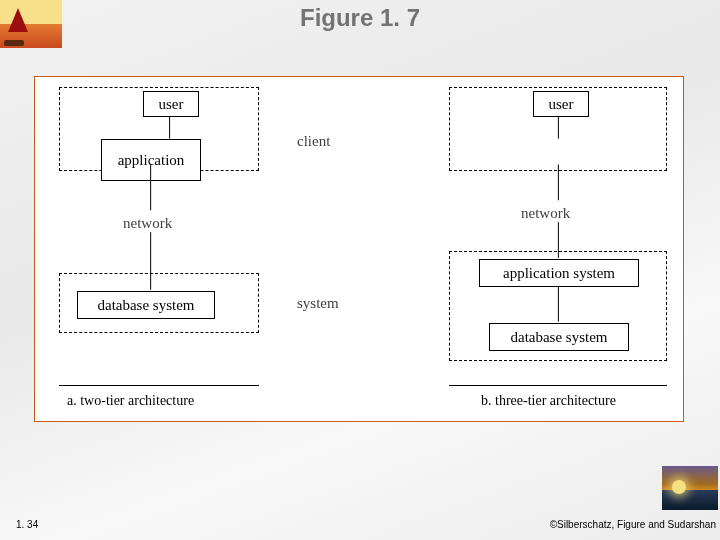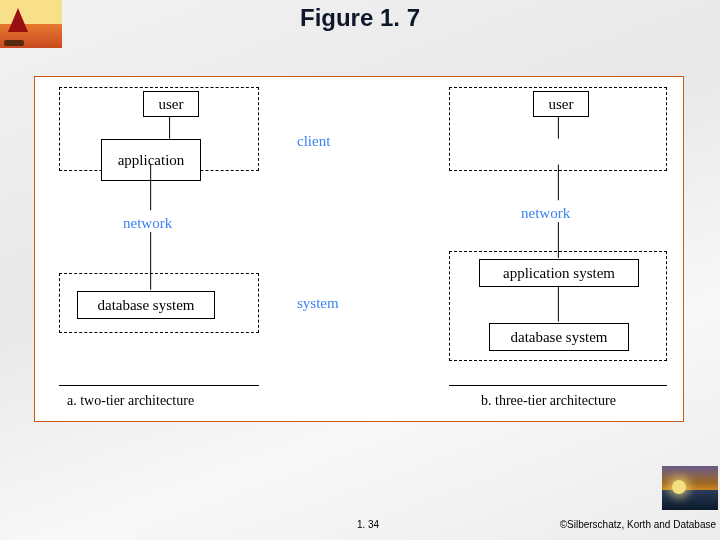--- a/index.html
+++ b/index.html
@@ -37,21 +37,21 @@
     width:20px; height:6px;
     background:#5a2a10;
     border-radius:2px;
   }
   .title {
     position: absolute;
     left: 0; right: 0; top: 4px;
     text-align: center;
     font-weight: bold;
     font-size: 24px;
-    color: #0f172a;
+    color: #737373;
   }
   
   .panel {
     position: absolute;
     left: 34px; top: 76px;
     width: 650px; height: 346px;
     background: #fff;
     border: 1px solid #c85a1a;
   }
   .box {
@@ -62,21 +62,21 @@
     font-size: 15px;
     display: flex;
     align-items: center;
     justify-content: center;
     padding: 2px 6px;
   }
   .plain {
     position: absolute;
     font-family: Georgia, "Times New Roman", serif;
     font-size: 15px;
-    color: #3b82f6;
+    color: #404040;
   }
   .dashed {
     position: absolute;
     border: 1px dashed #000;
     background: transparent;
   }
   .caption {
     position: absolute;
     font-family: Georgia, "Times New Roman", serif;
     font-size: 14px;
@@ -90,21 +90,21 @@
   
   .footer {
     position: absolute;
     left: 0; right: 0;
     bottom: 10px;
     height: 20px;
     font-size: 10px;
     color: #000;
   }
   .footer .fl { position:absolute; left:4px; bottom:0; }
-  .footer .fc { position:absolute; left:16px; right:0; bottom:0; text-align:center; }
+  .footer .fc { position:absolute; left:16px; right:0; bottom:0; }
   .footer .fr { position:absolute; right:4px; bottom:0; }
   .footer sup { font-size: 8px; }
   .logo-right {
     position:absolute;
     right:2px; bottom:30px;
     width:56px; height:44px;
     background: linear-gradient(to bottom, #6a5a8a 0%, #a06a20 40%, #d08a20 55%, #2a3a5a 55%, #0a1a2a 100%);
   }
   .logo-right::after{
     content:"";
@@ -166,14 +166,14 @@
     <line x1="525" y1="146" x2="525" y2="182" stroke="#000" stroke-width="1"></line>
 
     <line x1="525" y1="210" x2="525" y2="246" stroke="#000" stroke-width="1"></line>
   </svg>
 </div>
 
 <div class="logo-right"></div>
 
 <div class="footer">
   <div class="fc">1. 34</div>
-  <div class="fr">©Silberschatz, Korth and Database</div>
+  <div class="fr">©Silberschatz, Figure and Sudarshan</div>
 </div>
 
 </body></html>

